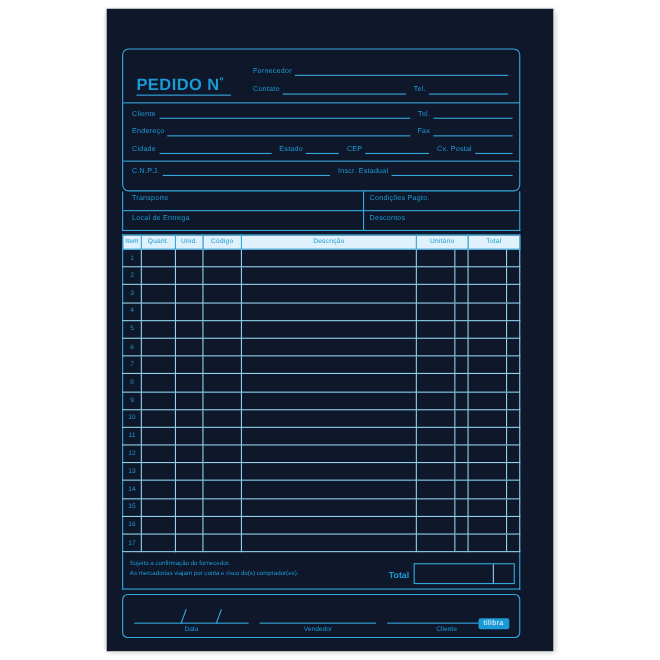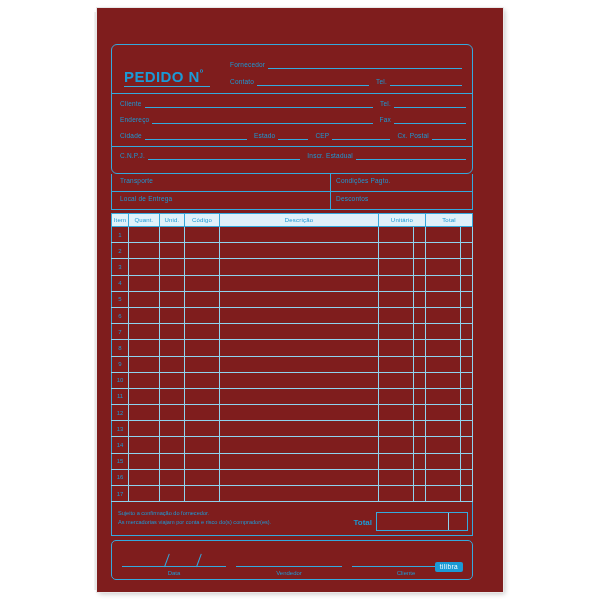--- a/index.html
+++ b/index.html
@@ -19,21 +19,21 @@
     height: 600px;
     background: #ffffff;
   }
   
   .sheet {
     position: absolute;
     left: 97px;
     top: 8px;
     width: 406px;
     height: 584px;
-    background: #7f1d1d;
+    background: #0f172a;
     box-shadow: 0 0 0 1px #e8e8e8, 2px 2px 5px rgba(0,0,0,0.22);
   }
   .sheet-edge-left {
     position: absolute;
     left: 94px;
     top: 12px;
     width: 4px;
     height: 578px;
     background: linear-gradient(to right,#f6f6f6,#dcdcdc);
   }

